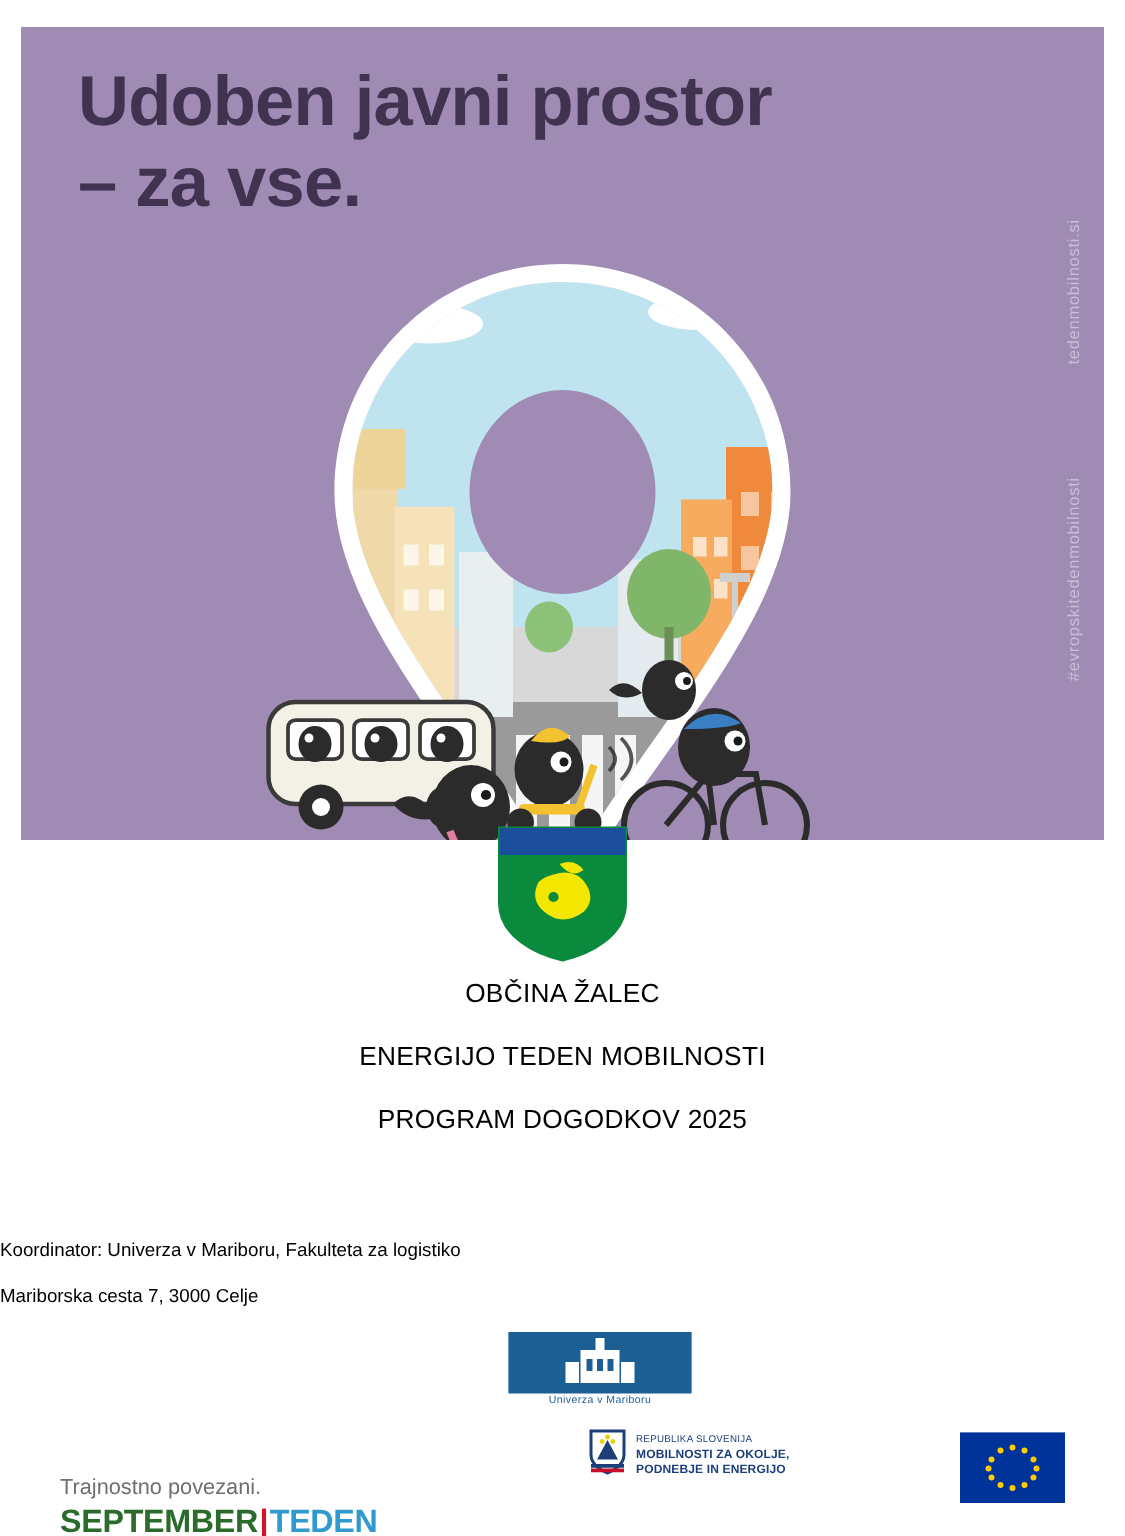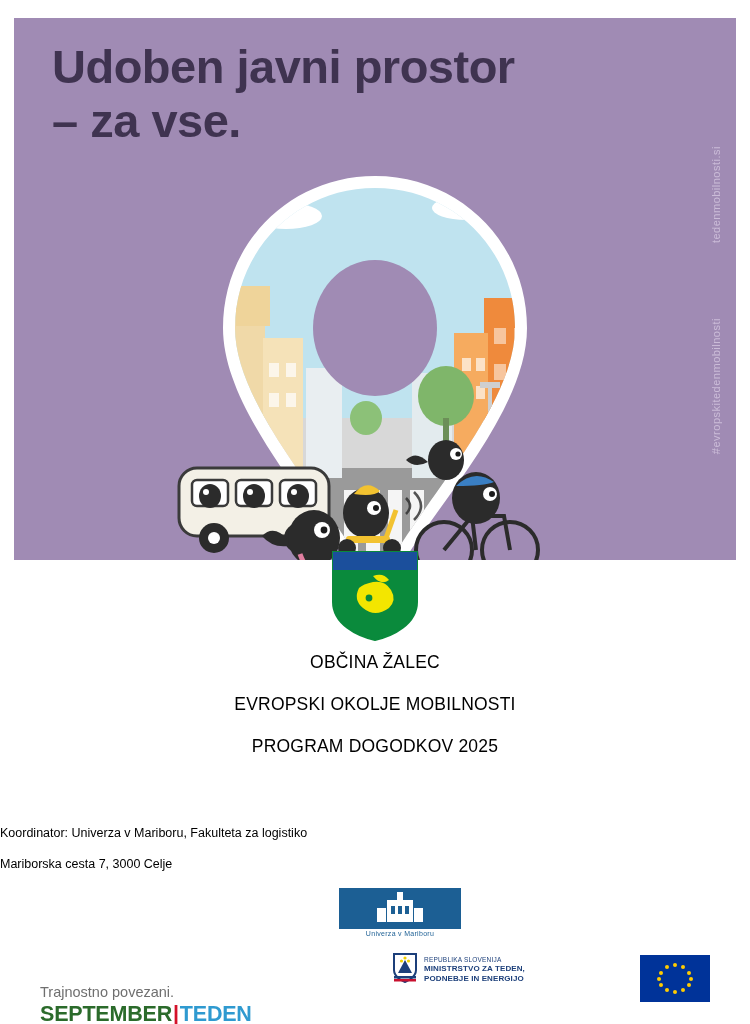--- a/index.html
+++ b/index.html
@@ -313,21 +313,21 @@
     <path d="M4 4 H88 V54 C88 76 64 88 46 92 C28 88 4 76 4 54 Z" fill="#0a8a3c" stroke="#0a8a3c" stroke-width="2"></path>
     <rect x="4" y="4" width="84" height="18" fill="#1b4f9c"></rect>
     <path d="M30 40 q-6 12 4 20 q12 10 26 0 q8 -8 2 -18 q-6 -10 -18 -8 q-10 2 -14 6 Z" fill="#f3e600"></path>
     <path d="M44 28 q10 -4 16 4 q-8 6 -16 -4 Z" fill="#f3e600"></path>
     <circle cx="40" cy="50" r="3.4" fill="#0a8a3c"></circle>
   </svg>
 </div>
 
 <div class="headings">
   <div>OBČINA ŽALEC</div>
-  <div>EVROPSKI OKOLJE MOBILNOSTI</div>
+  <div>ENERGIJO TEDEN MOBILNOSTI</div>
   <div>PROGRAM DOGODKOV 2025</div>
 </div>
 
 <div class="coord">
   <div>Koordinator: Univerza v Mariboru, Fakulteta za logistiko</div>
   <div>Mariborska cesta 7, 3000 Celje</div>
 </div>
 
 <div class="um-logo">
   <div class="um-bar">
@@ -365,21 +365,21 @@
         <circle cx="13" cy="6" r="1.6"></circle>
         <circle cx="9.5" cy="9" r="1.6"></circle>
         <circle cx="16.5" cy="9" r="1.6"></circle>
       </g>
       <rect x="2" y="24" width="22" height="2.5" fill="#1c3f7a"></rect>
       <rect x="2" y="27" width="22" height="2.5" fill="#c8102e"></rect>
     </svg>
   </div>
   <div class="gov-text">
     <div class="gov-l1">REPUBLIKA SLOVENIJA</div>
-    <div class="gov-l2">MINISTRSTVO ZA TEDEN,</div>
+    <div class="gov-l2">MOBILNOSTI ZA OKOLJE,</div>
     <div class="gov-l2">PODNEBJE IN ENERGIJO</div>
   </div>
 </div>
 
 <div class="eu-flag">
   <svg width="70" height="47" viewBox="0 0 70 47" xmlns="http://www.w3.org/2000/svg">
     <rect width="70" height="47" fill="#003399"></rect>
     <g fill="#ffcc00">
       <circle cx="35" cy="10" r="2"></circle>
       <circle cx="43" cy="12" r="2"></circle>

